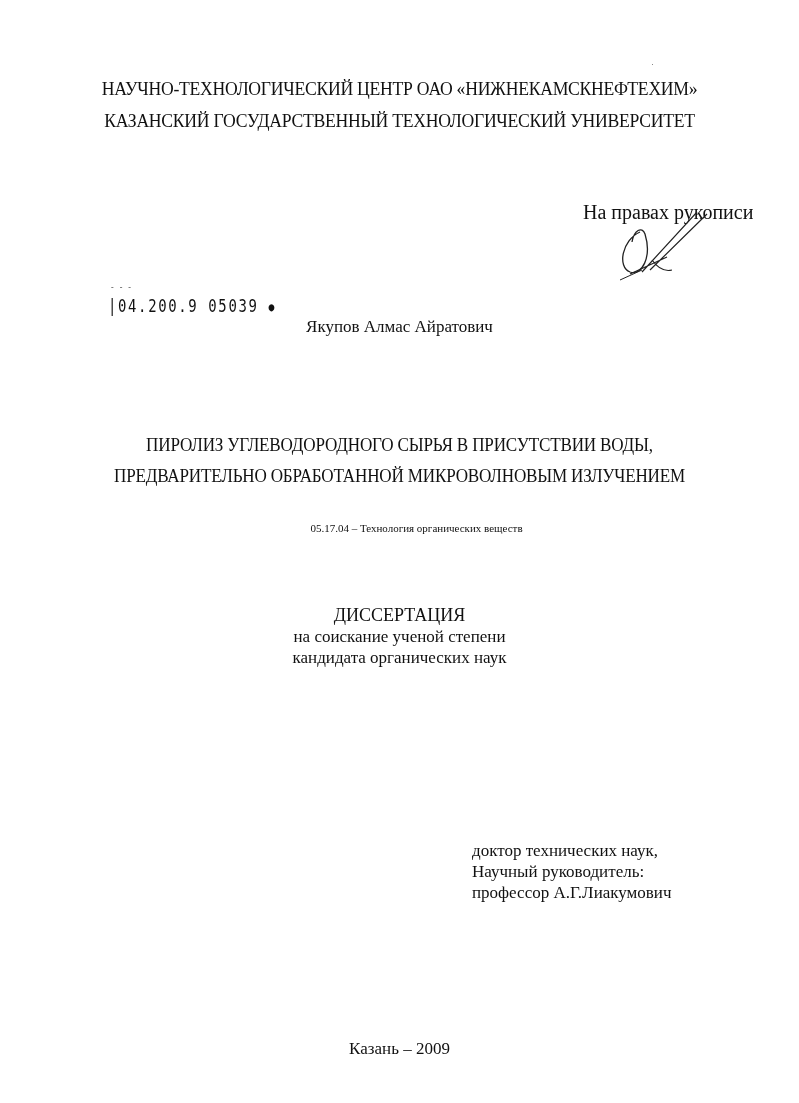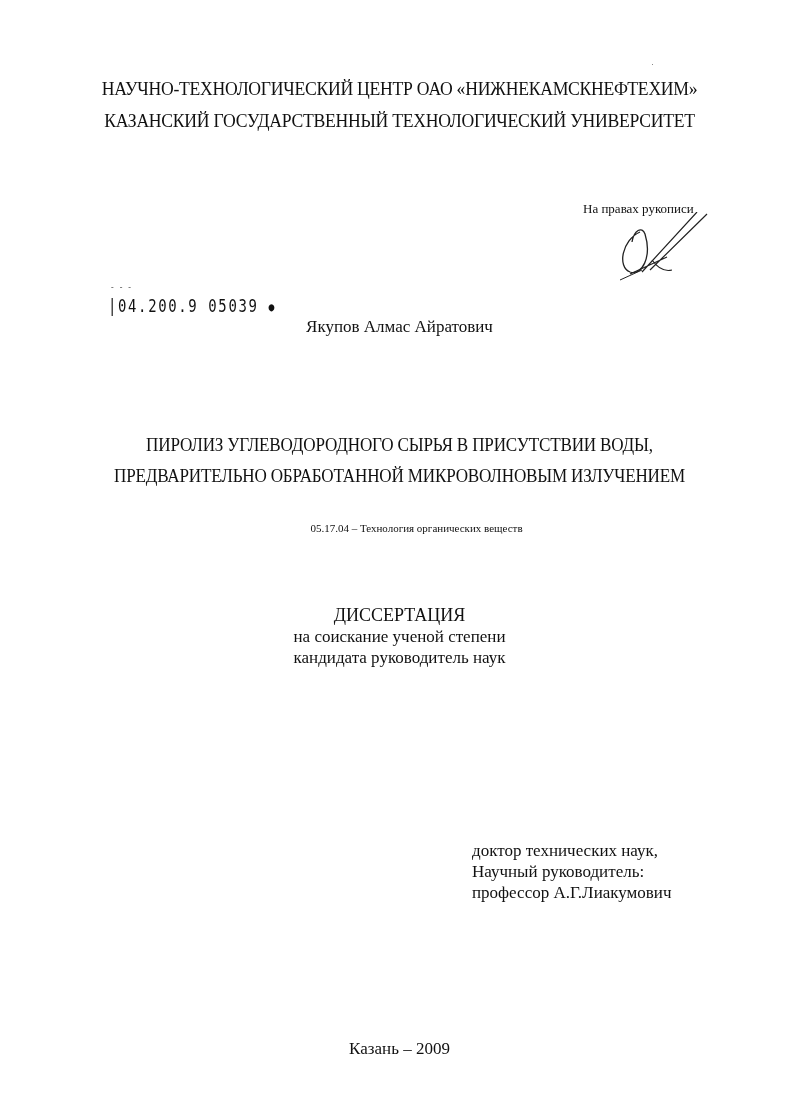--- a/index.html
+++ b/index.html
@@ -6,21 +6,21 @@
     body {
       width: 799px; height: 1103px; position: relative; overflow: hidden;
       font-family: "Liberation Serif", "DejaVu Serif", serif; color: #111111;
     }
     .abs { position: absolute; }
     .center { left: 0; width: 799px; text-align: center; }
     .org {
       font-size: 19px; letter-spacing: -0.3px; white-space: nowrap;
       transform: scaleX(0.93); transform-origin: center;
     }
-    .manuscript { left: 583px; top: 201px; font-size: 13px; white-space: nowrap; }
+    .manuscript { left: 583px; top: 201px; font-size: 20px; white-space: nowrap; }
     .signature { left: 612px; top: 212px; width: 110px; height: 70px; }
     .stamp {
       left: 108px; top: 296px; font-family: "DejaVu Sans Mono", "Liberation Mono", monospace;
       font-size: 17px; letter-spacing: 2px; white-space: nowrap;
       transform: scaleX(0.82); transform-origin: left;
     }
     .stamp-dots { left: 111px; top: 283px; font-size: 8px; letter-spacing: 2px; color: #333; }
     .author { font-size: 17px; }
     .title-line {
       font-size: 18px; white-space: nowrap; letter-spacing: -0.2px;
@@ -57,21 +57,21 @@
 
 <div class="abs center author" style="top:317px;">Якупов Алмас Айратович</div>
 
 <div class="abs center title-line" style="top:435px;">ПИРОЛИЗ УГЛЕВОДОРОДНОГО СЫРЬЯ В ПРИСУТСТВИИ ВОДЫ,</div>
 <div class="abs center title-line" style="top:466px;">ПРЕДВАРИТЕЛЬНО ОБРАБОТАННОЙ МИКРОВОЛНОВЫМ ИЗЛУЧЕНИЕМ</div>
 
 <div class="abs center specialty" style="top:522px;">05.17.04 – Технология органических веществ</div>
 
 <div class="abs center diss-title" style="top:605px;">ДИССЕРТАЦИЯ</div>
 <div class="abs center diss-sub" style="top:627px;">на соискание ученой степени</div>
-<div class="abs center diss-sub" style="top:648px;">кандидата руководитель наук</div>
+<div class="abs center diss-sub" style="top:648px;">кандидата органических наук</div>
 
 <div class="abs advisor">
   <div>доктор технических наук,</div>
   <div>Научный руководитель:</div>
   <div>профессор А.Г.Лиакумович</div>
 </div>
 
 <div class="abs center city" style="top:1027px;margin-top:12px;">Казань – 2009</div>
 
 </body></html>

